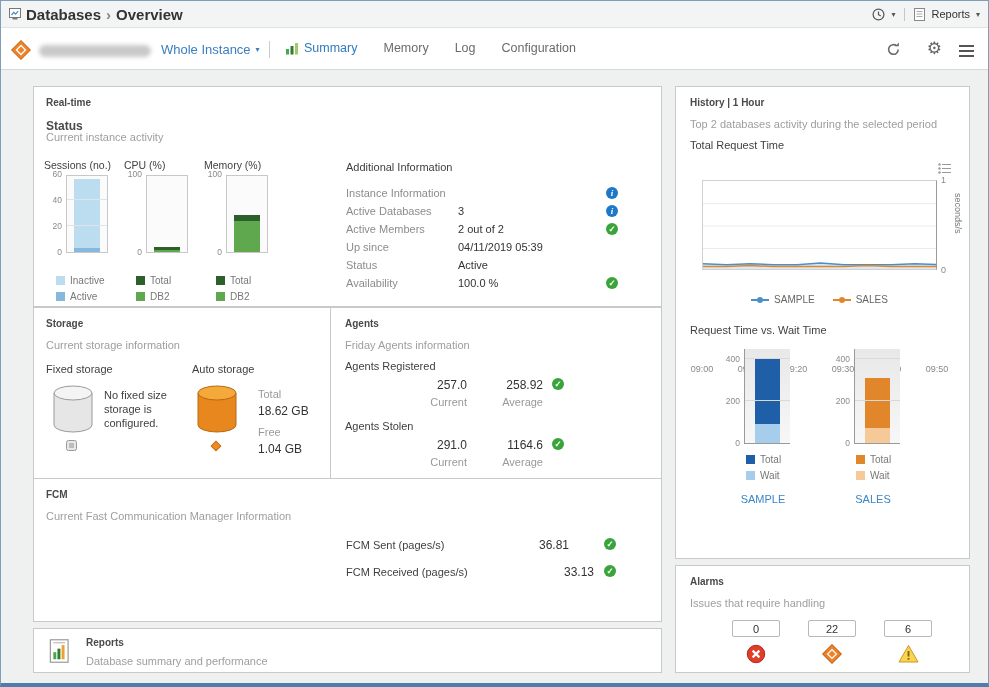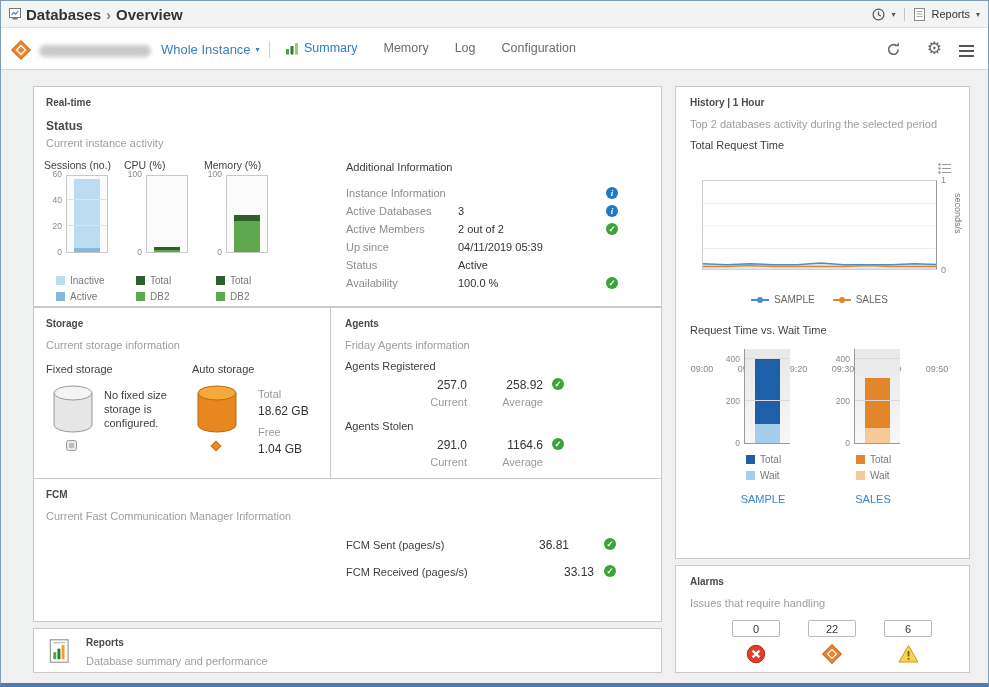--- a/index.html
+++ b/index.html
@@ -167,21 +167,21 @@
     <div class="burger a" style="right:14px;top:14px">
         <i></i>
         <i></i>
         <i></i>
       </div>
   </div>
 
   <div class="panel" style="left:32px;top:85px;width:629px;height:221px">
     <div class="ptitle a" style="left:12px;top:10px">Real-time</div>
     <div class="stitle a" style="left:12px;top:32px">Status</div>
-    <div class="sub a" style="left:12px;top:50px">Current instance activity</div>
+    <div class="sub a" style="left:12px;top:44px">Current instance activity</div>
 
     <div class="mini a" style="left:10px;top:72px">
       <div class="mc-title">Sessions (no.)</div>
       <div class="mc-row">
           <div class="yaxis">
             <span class="ytick" style="bottom: -4px;">0</span>
             <span class="ytick" style="bottom: 22px;">20</span>
             <span class="ytick" style="bottom: 48px;">40</span>
             <span class="ytick" style="bottom: 74px;">60</span>
           </div>

